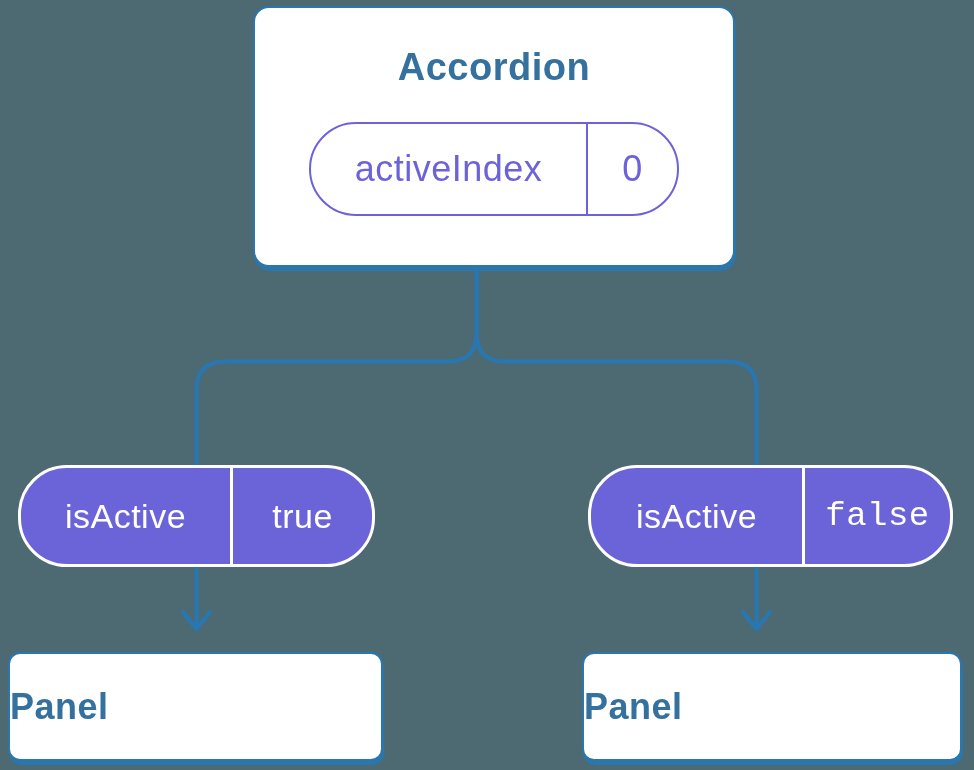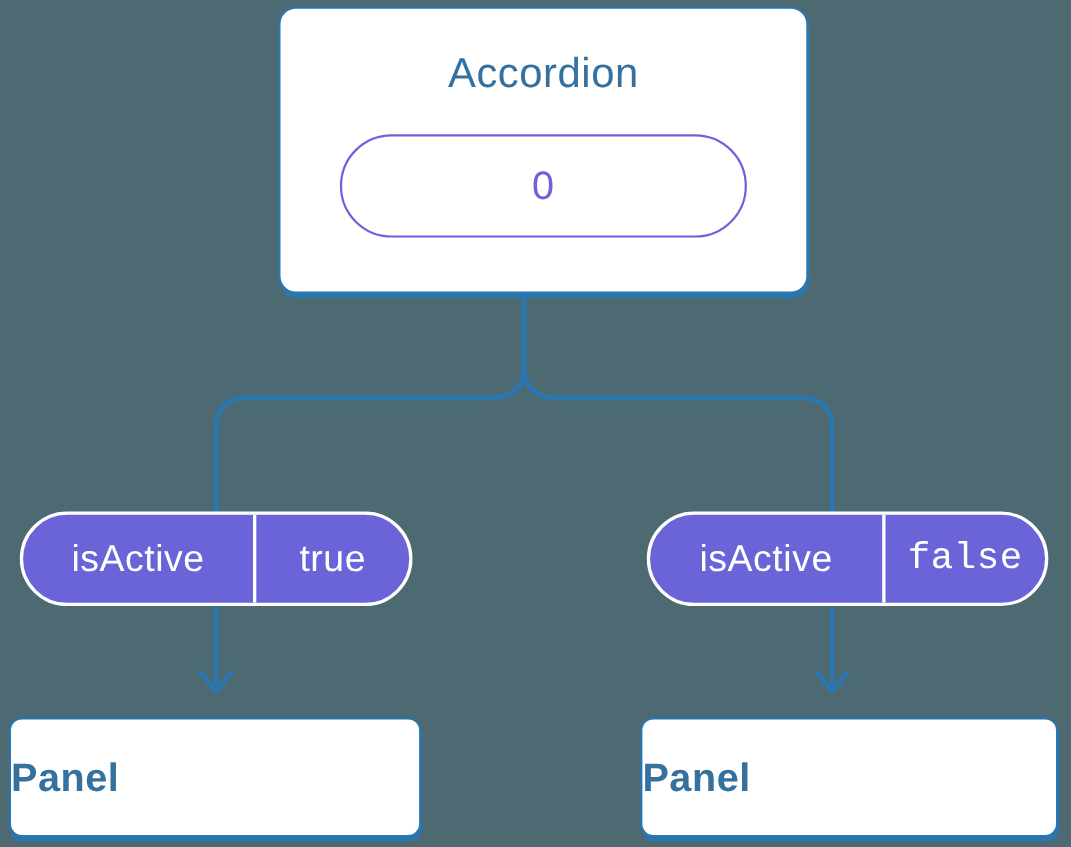--- a/index.html
+++ b/index.html
@@ -44,21 +44,21 @@
   }
   .root-card{
     left:253px;top:6px;width:482px;height:261px;
     border-radius:16px;
     display:flex;flex-direction:column;align-items:center;
     padding-top:36px;
   }
   .card-title{
     color:var(--heading);
     font-size:38px;
-    font-weight:400;
+    font-weight:700;
     line-height:46px;
     letter-spacing:0.5px;
   }
   .state-pill{
     margin-top:32px;
     width:370px;height:94px;
     border:2px solid var(--pill_outline);
     border-radius:47px;
     display:flex;
     overflow:hidden;
@@ -71,21 +71,21 @@
     font-weight:500;
     letter-spacing:0.5px;
   }
   .state-pill .seg-label{
     width:277px;
     border-right:2px solid var(--pill_outline);
   }
   .state-pill .seg-value{flex:1;}
   .prop-pill{
     position:absolute;
-    top:465px;height:86px;
+    top:465px;height:102px;
     background:var(--purple);
     border:3px solid #ffffff;
     border-radius:49px;
     display:flex;
     overflow:hidden;
     z-index:3;
   }
   .prop-pill .seg{
     display:flex;align-items:center;justify-content:center;
     color:var(--pill_text_light);
@@ -122,20 +122,21 @@
   <svg class="connectors" viewBox="0 0 974 770" xmlns="http://www.w3.org/2000/svg">
     <path d="M 476.5 264 L 476.5 333 Q 476.5 361.5 448 361.5 L 225 361.5 Q 196.5 361.5 196.5 390 L 196.5 626"></path>
     <path d="M 476.5 264 L 476.5 333 Q 476.5 361.5 505 361.5 L 728 361.5 Q 756.5 361.5 756.5 390 L 756.5 626"></path>
     <path d="M 183 612 L 196.5 629 L 210 612"></path>
     <path d="M 743 612 L 756.5 629 L 770 612"></path>
   </svg>
 
   <div class="card root-card">
     <div class="card-title">Accordion</div>
     <div class="state-pill">
+      <div class="seg seg-label">activeIndex</div>
       <div class="seg seg-value">0</div>
     </div>
   </div>
 
   <div class="prop-pill prop-pill-left">
     <div class="seg seg-label">isActive</div>
     <div class="seg seg-value">true</div>
   </div>
 
   <div class="prop-pill prop-pill-right">

